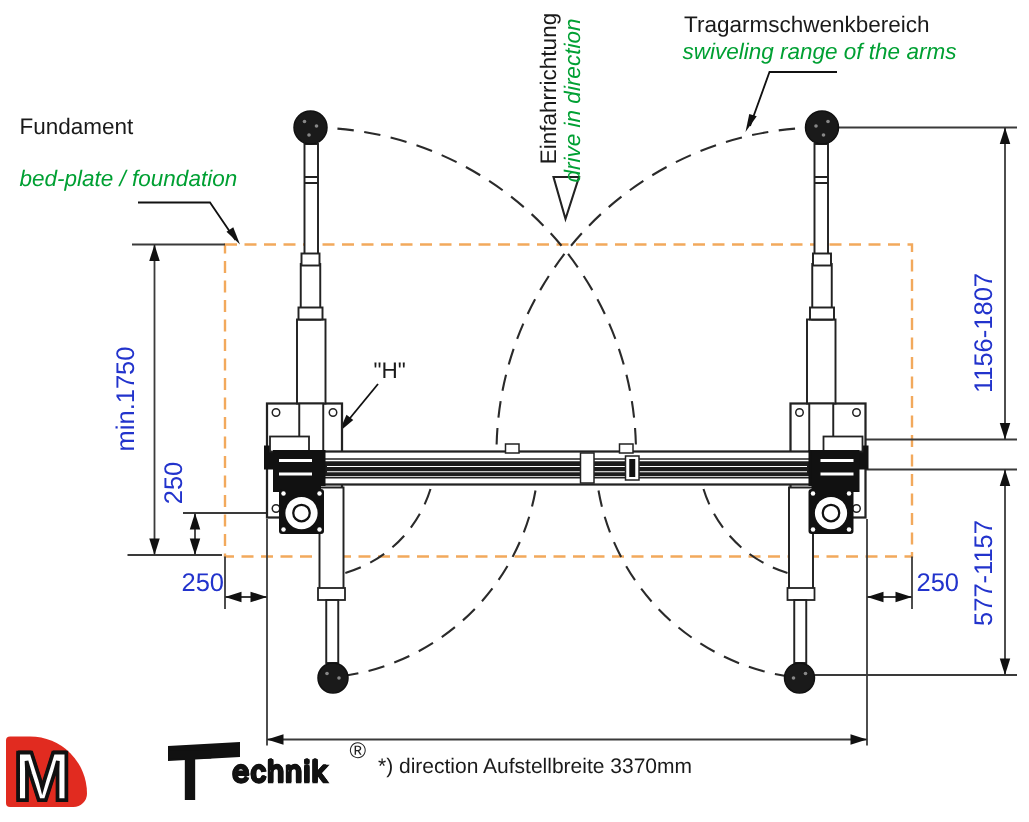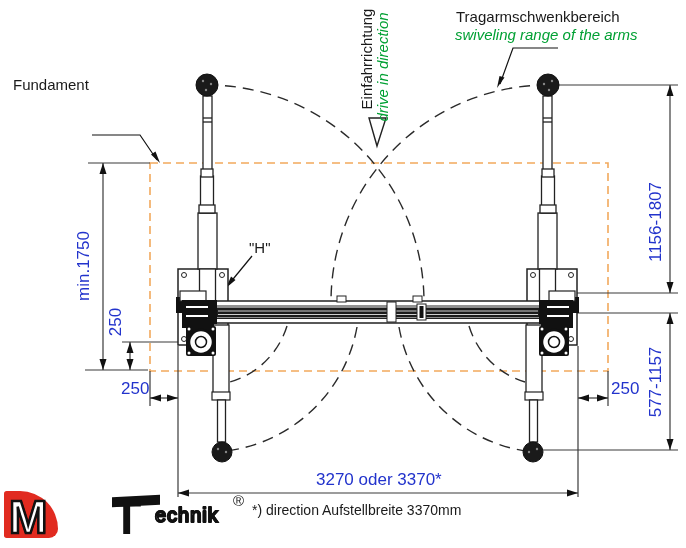--- a/index.html
+++ b/index.html
@@ -161,36 +161,36 @@
       <circle cx="201" cy="342" r="5.5" fill="#fff" stroke="#111" stroke-width="1.5"></circle>
       <circle cx="189" cy="329" r="1.5" fill="#fff"></circle>
       <circle cx="213" cy="329" r="1.5" fill="#fff"></circle>
       <circle cx="189" cy="353" r="1.5" fill="#fff"></circle>
       <circle cx="213" cy="353" r="1.5" fill="#fff"></circle>
     </g>
     <use href="#motor-unit" transform="translate(755,0) scale(-1,1)"></use>
   </svg>
 
   <div class="lbl de" style="left:13px;top:76px">Fundament</div>
+  <div class="lbl en" style="left:13px;top:111px">bed-plate / foundation</div>
 
   <div class="lbl en" style="left:455px;top:26px">swiveling range of the arms</div>
   <div class="lbl de" style="left:456px;top:8px">Tragarmschwenkbereich</div>
 
   <div class="vtext de" style="left:366px;top:59px">Einfahrrichtung</div>
   <div class="vtext en" style="left:382px;top:67px">drive in direction</div>
 
   <div class="lbl de" style="left:249px;top:239px">"H"</div>
 
   <div class="vtext dim" style="left:84px;top:266px">min.1750</div>
   <div class="vtext dim" style="left:116px;top:322px">250</div>
   <div class="lbl dim" style="left:121px;top:379px">250</div>
   <div class="lbl dim" style="left:611px;top:379px">250</div>
   <div class="vtext dim" style="left:656px;top:222px">1156-1807</div>
   <div class="vtext dim" style="left:656px;top:382px">577-1157</div>
-  <div class="lbl dim" style="left:316px;top:470px">3270 oder 3370*</div>
 
   <div class="lbl de small" style="left:252px;top:502px">*) direction Aufstellbreite 3370mm</div>
 
   <div class="logo-wrap">
     <div class="logo-red"></div>
     <span class="logo-m">M</span>
     <div class="logo-tbar"></div>
     <span class="logo-t">T</span>
     <span class="logo-echnik">echnik</span>
     <span class="logo-reg">®</span>

